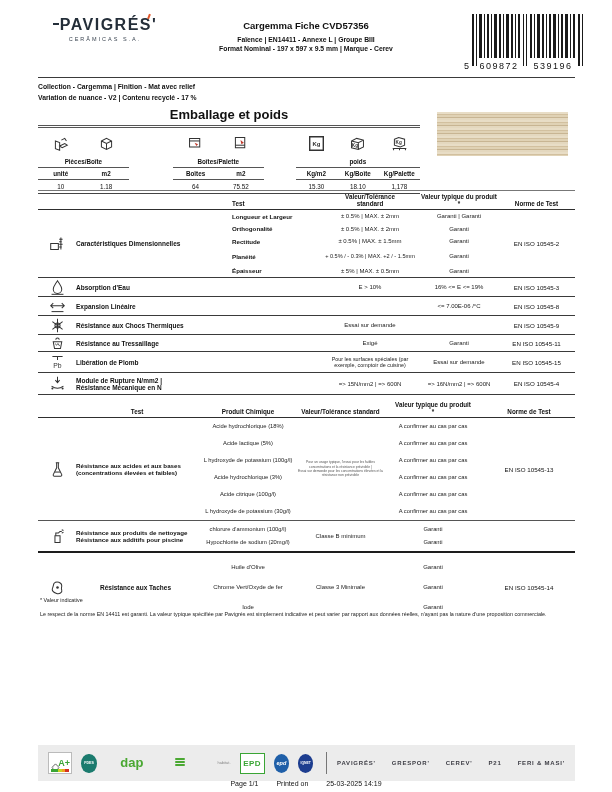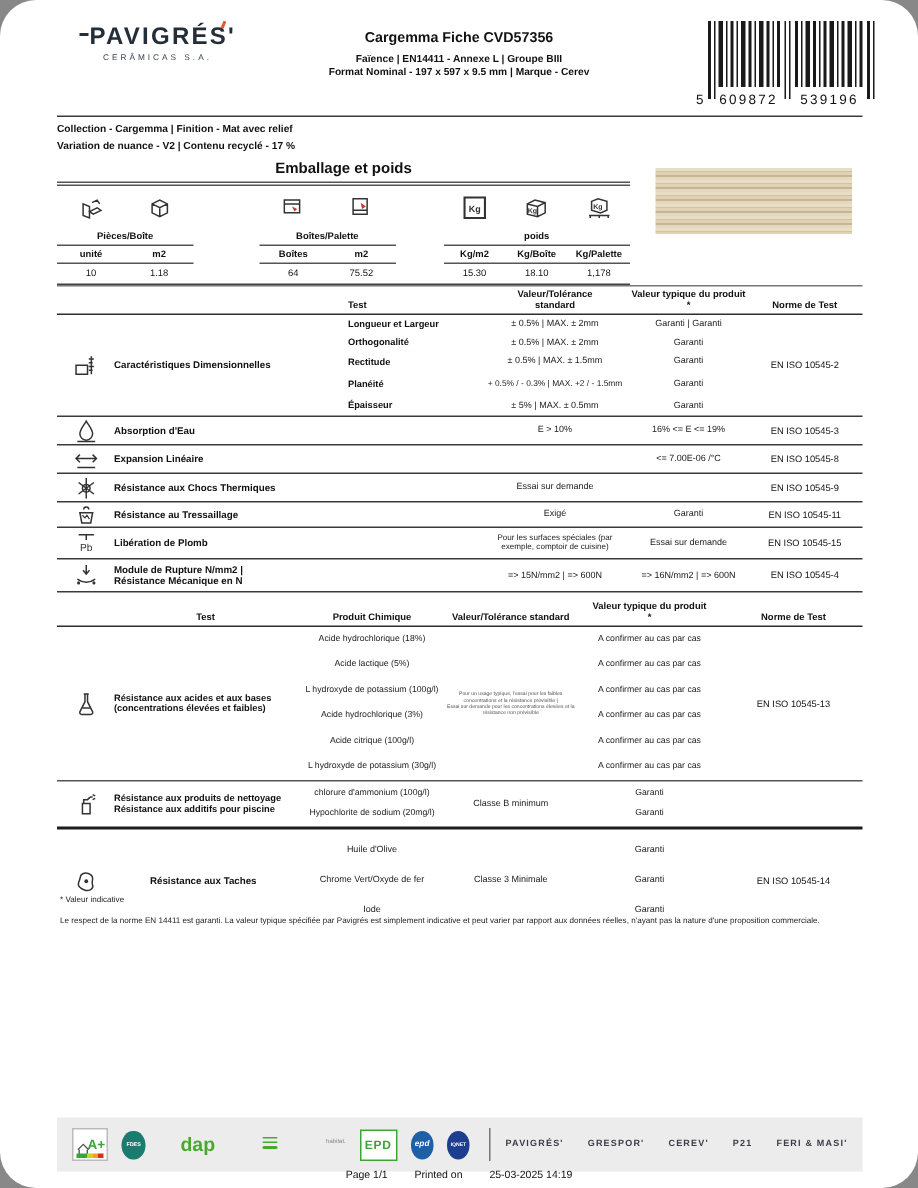--- a/index.html
+++ b/index.html
@@ -1,39 +1,39 @@
 <!DOCTYPE html>
 <html><head>
 <meta charset="utf-8">
 <style>
   * { margin:0; padding:0; box-sizing:border-box; }
   html,body { background:#888; }
   body { font-family:"Liberation Sans", sans-serif; color:#111; }
-  .page { position:relative; width:612px; height:792px; background:#fff; overflow:hidden; margin:0 auto;border-radius:24px; }
+  .page { position:relative; width:612px; height:792px; background:#fff; overflow:hidden; margin:0 auto; }
   .prewrap { white-space:pre-line; }
 
   
   .logo-block { position:absolute; left:46px; top:16px; width:118px; text-align:center; }
   .logo-brand { font-size:16px; font-weight:bold; letter-spacing:1.5px; color:#242e39; position:relative; display:inline-block; }
   .logo-dash { display:inline-block; width:6px; height:2.2px; background:#242e39; vertical-align:middle; margin-right:1px; margin-bottom:3px; }
   .logo-tick { position:absolute; top:-2px; right:14px; width:2px; height:5px; background:#e2572b; transform:rotate(22deg); }
   .logo-sub { font-size:5.5px; letter-spacing:2px; color:#3a4450; margin-top:2px; }
   .head-center { position:absolute; left:156px; top:16px; width:300px; text-align:center; }
   .hc1 { font-size:9.5px; font-weight:bold; }
   .hc2 { font-size:9.5px; font-weight:bold; margin-top:4px; }
   .hc3 { font-size:6.8px; font-weight:bold; margin-top:5px; }
   .hc4 { font-size:6.8px; font-weight:bold; margin-top:2px; }
   .barcode { position:absolute; left:462px; top:12px; }
   .head-rule { position:absolute; left:38px; top:77px; width:537px; border-top:1.6px solid #3a3a3a; }
   .info-lines { position:absolute; left:38px; top:83px; font-size:6.8px; font-weight:bold; }
   .info-lines div + div { margin-top:4px; }
 
   
   .packaging { position:absolute; left:38px; top:107px; width:382px; }
-  .pack-title { text-align:center; font-weight:bold; font-size:10px; }
+  .pack-title { text-align:center; font-weight:bold; font-size:13px; }
   .pack-rule { margin-top:3px; height:3px; border-top:1px solid #555; border-bottom:1px solid #555; }
   .pack-groups { display:flex; margin-top:4px; }
   .pgroup { }
   .pg1 { width:92px; margin-right:44px; }
   .pg2 { width:92px; margin-right:32px; }
   .pg3 { width:126px; }
   .picons { display:flex; height:26px; align-items:center; }
   .picons .pcol { flex:1; text-align:center; }
   .plabel { text-align:center; font-size:6.3px; font-weight:bold; border-bottom:1px solid #555; padding-bottom:2px; }
   .pheads { display:flex; border-bottom:1px solid #555; padding:2px 0; }
@@ -80,21 +80,21 @@
   .flogo { margin-right:9px; display:flex; align-items:center; }
   .aplus { width:30px; height:22px; background:#fff; border:0.5px solid #bbb; position:relative; display:flex; align-items:center; justify-content:center; }
   .aplus .house { position:absolute; left:2px; top:5px; }
   .aplus .a { font-size:9px; font-weight:bold; color:#3aa535; margin-left:8px; }
   .aplus .scale { position:absolute; left:2px; bottom:1px; right:2px; height:3px;
     background:linear-gradient(90deg,#3aa535 0 40%,#c8d420 40% 60%,#f0a020 60% 80%,#d43020 80% 100%); }
   .circ { border-radius:50%; display:flex; align-items:center; justify-content:center; color:#fff; font-weight:bold; }
   .fdes { width:19px; height:19px; background:#1b7b6e; font-size:3.6px; }
   .vlogo { width:7px; height:19px; display:flex; flex-direction:column; justify-content:space-between; }
   .vlogo i { display:block; height:2px; background:#3aa535; }
-  .daplogo { display:flex; align-items:flex-start;gap:30px; }
+  .daplogo { display:flex; align-items:center;gap:30px; }
   .dap-word { font-size:13px; font-weight:bold; color:#4aa832; line-height:0.8; }
   .dap-waves { margin-left:2px; display:flex; flex-direction:column; gap:1.5px; margin-bottom:2px; }
   .dap-waves i { width:10px; height:1.6px; background:#4aa832; border-radius:1px; }
   .dap-sub { font-size:4px; color:#888; margin-left:2px; }
   .epdg { width:31px; height:21px; border:1.5px solid #3aa535; background:#fff; display:flex; flex-direction:column; }
   .epdg .top { height:4px; background:#2f8c2f; }
   .epdg .mid { flex:1; display:flex; align-items:center; justify-content:center; font-size:8px; font-weight:bold; color:#3aa535; letter-spacing:0.5px; }
   .epdg .bot { height:3.5px; background:#2f8c2f; }
   .epdb { width:19px; height:19px; background:#1f5fa8; font-size:5.5px; font-style:italic; }
   .iqnet { width:19px; height:19px; background:#1d3d8f; font-size:3.4px; }

